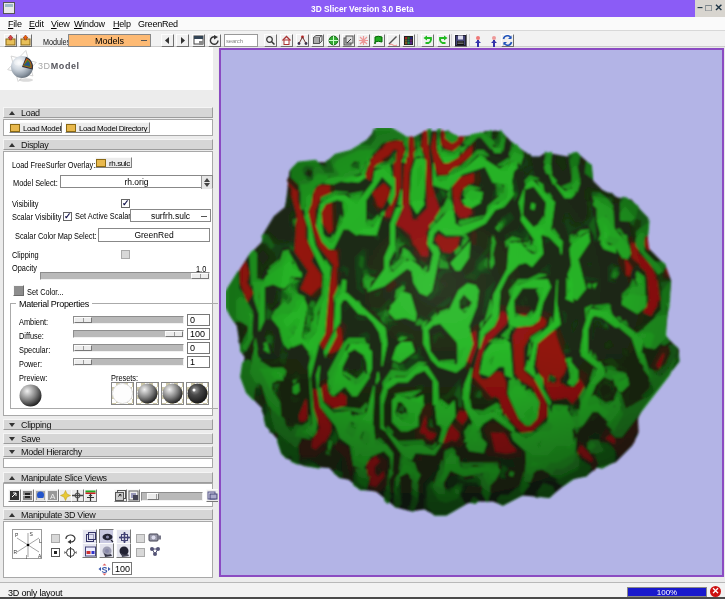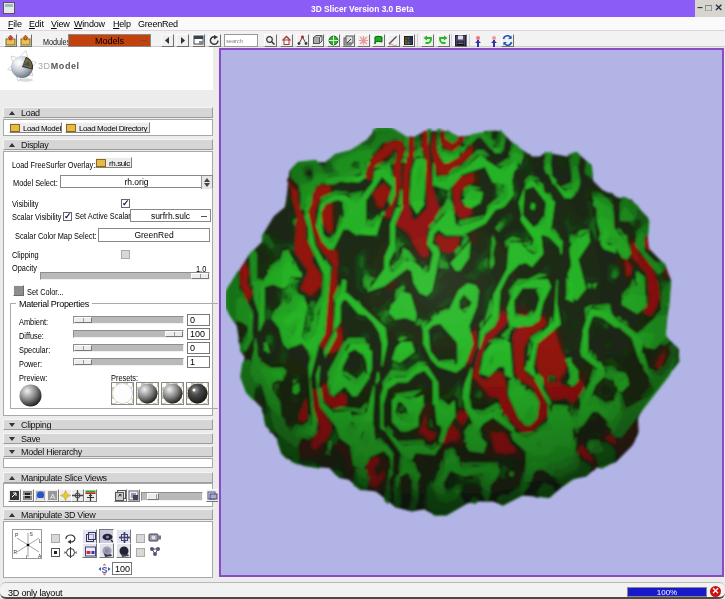--- a/index.html
+++ b/index.html
@@ -48,21 +48,21 @@
 .mbtn { position:absolute; top:5px; width:13px; height:13px; background:#ececec; border:1px solid; border-color:#fbfbfb #777 #777 #fbfbfb; }
 .mbtn svg { position:absolute; left:0; top:0; }
 .mbtn3 { position:absolute; width:15px; height:15px; background:#e4e4ee; border:1px solid; border-color:#fbfbfb #777 #777 #fbfbfb; }
 .mbtn3.on { background:#c8c8e0; border-color:#777 #fbfbfb #fbfbfb #777; }
 .mbtn3 svg { position:absolute; left:0.5px; top:0.5px; }
 .m3i { position:absolute; width:13px; height:13px; }
 
 #vp { top:47px; left:218px; width:507px; height:530px; background:#e8e8e8; }
 #vpinner { position:absolute; top:1px; left:1px; width:505px; height:529px; background:#b3b4e6; border:2px solid #8b4bc2; }
 
-#status { top:582px; left:0; width:725px; height:17px; background:#f2f2f2; border-top:1px solid #b8b8b8; border-bottom:2px solid #4a4a4a;border-radius:6px; }
+#status { top:582px; left:0; width:725px; height:17px; background:#f2f2f2; border-top:1px solid #b8b8b8; border-bottom:2px solid #4a4a4a; }
 </style>
 </head>
 <body>
 <div id="win">
   <div class="abs" id="titlebar">
     <div class="abs" id="titleicon"></div>
     <div class="abs" id="titletext"><span style="display:inline-block;transform:scaleX(0.88);">3D Slicer Version 3.0 Beta</span></div>
     <div class="abs" id="winbtns">– □ ✕</div>
   </div>
   <div class="abs" id="menubar">
@@ -80,21 +80,21 @@
           <path d="M5.5 0 L8 3 L6.5 3 L6.5 5 L4.5 5 L4.5 3 L3 3 Z" fill="#d44" stroke="#822" stroke-width="0.5"></path>
         </svg>
       </div>
     <div class="tbtn" style="left:19px;top:3px;">
         <svg width="11" height="11">
           <rect x="1" y="4" width="9" height="6" fill="#e8c05a" stroke="#8a6914" stroke-width="1"></rect>
           <path d="M5.5 0 L8 3 L6.5 3 L6.5 5 L4.5 5 L4.5 3 L3 3 Z" fill="#e60" stroke="#822" stroke-width="0.5"></path>
         </svg>
       </div>
     <span class="tlabel" style="left:43px;top:6px;display:inline-block;transform:scaleX(0.8);transform-origin:0 50%;">Modules:</span>
-    <span style="position:absolute;left:68px;top:3px;width:83px;height:13px;background:#c2410c;border:1px solid #888;font-size:9px;text-align:center;line-height:12px;">Models</span>
+    <span style="position:absolute;left:68px;top:3px;width:83px;height:13px;background:#fdba74;border:1px solid #888;font-size:9px;text-align:center;line-height:12px;">Models</span>
     <span style="position:absolute;left:141px;top:9px;width:6px;height:1px;background:#555;z-index:5;"></span>
     <div class="tbtn" style="left:161px;">
         <svg width="11" height="11">
           <path d="M7 2 L3 5.5 L7 9 Z" fill="#333"></path>
         </svg>
       </div>
     <div class="tbtn" style="left:176px;">
         <svg width="11" height="11">
           <path d="M4 2 L8 5.5 L4 9 Z" fill="#333"></path>
         </svg>

